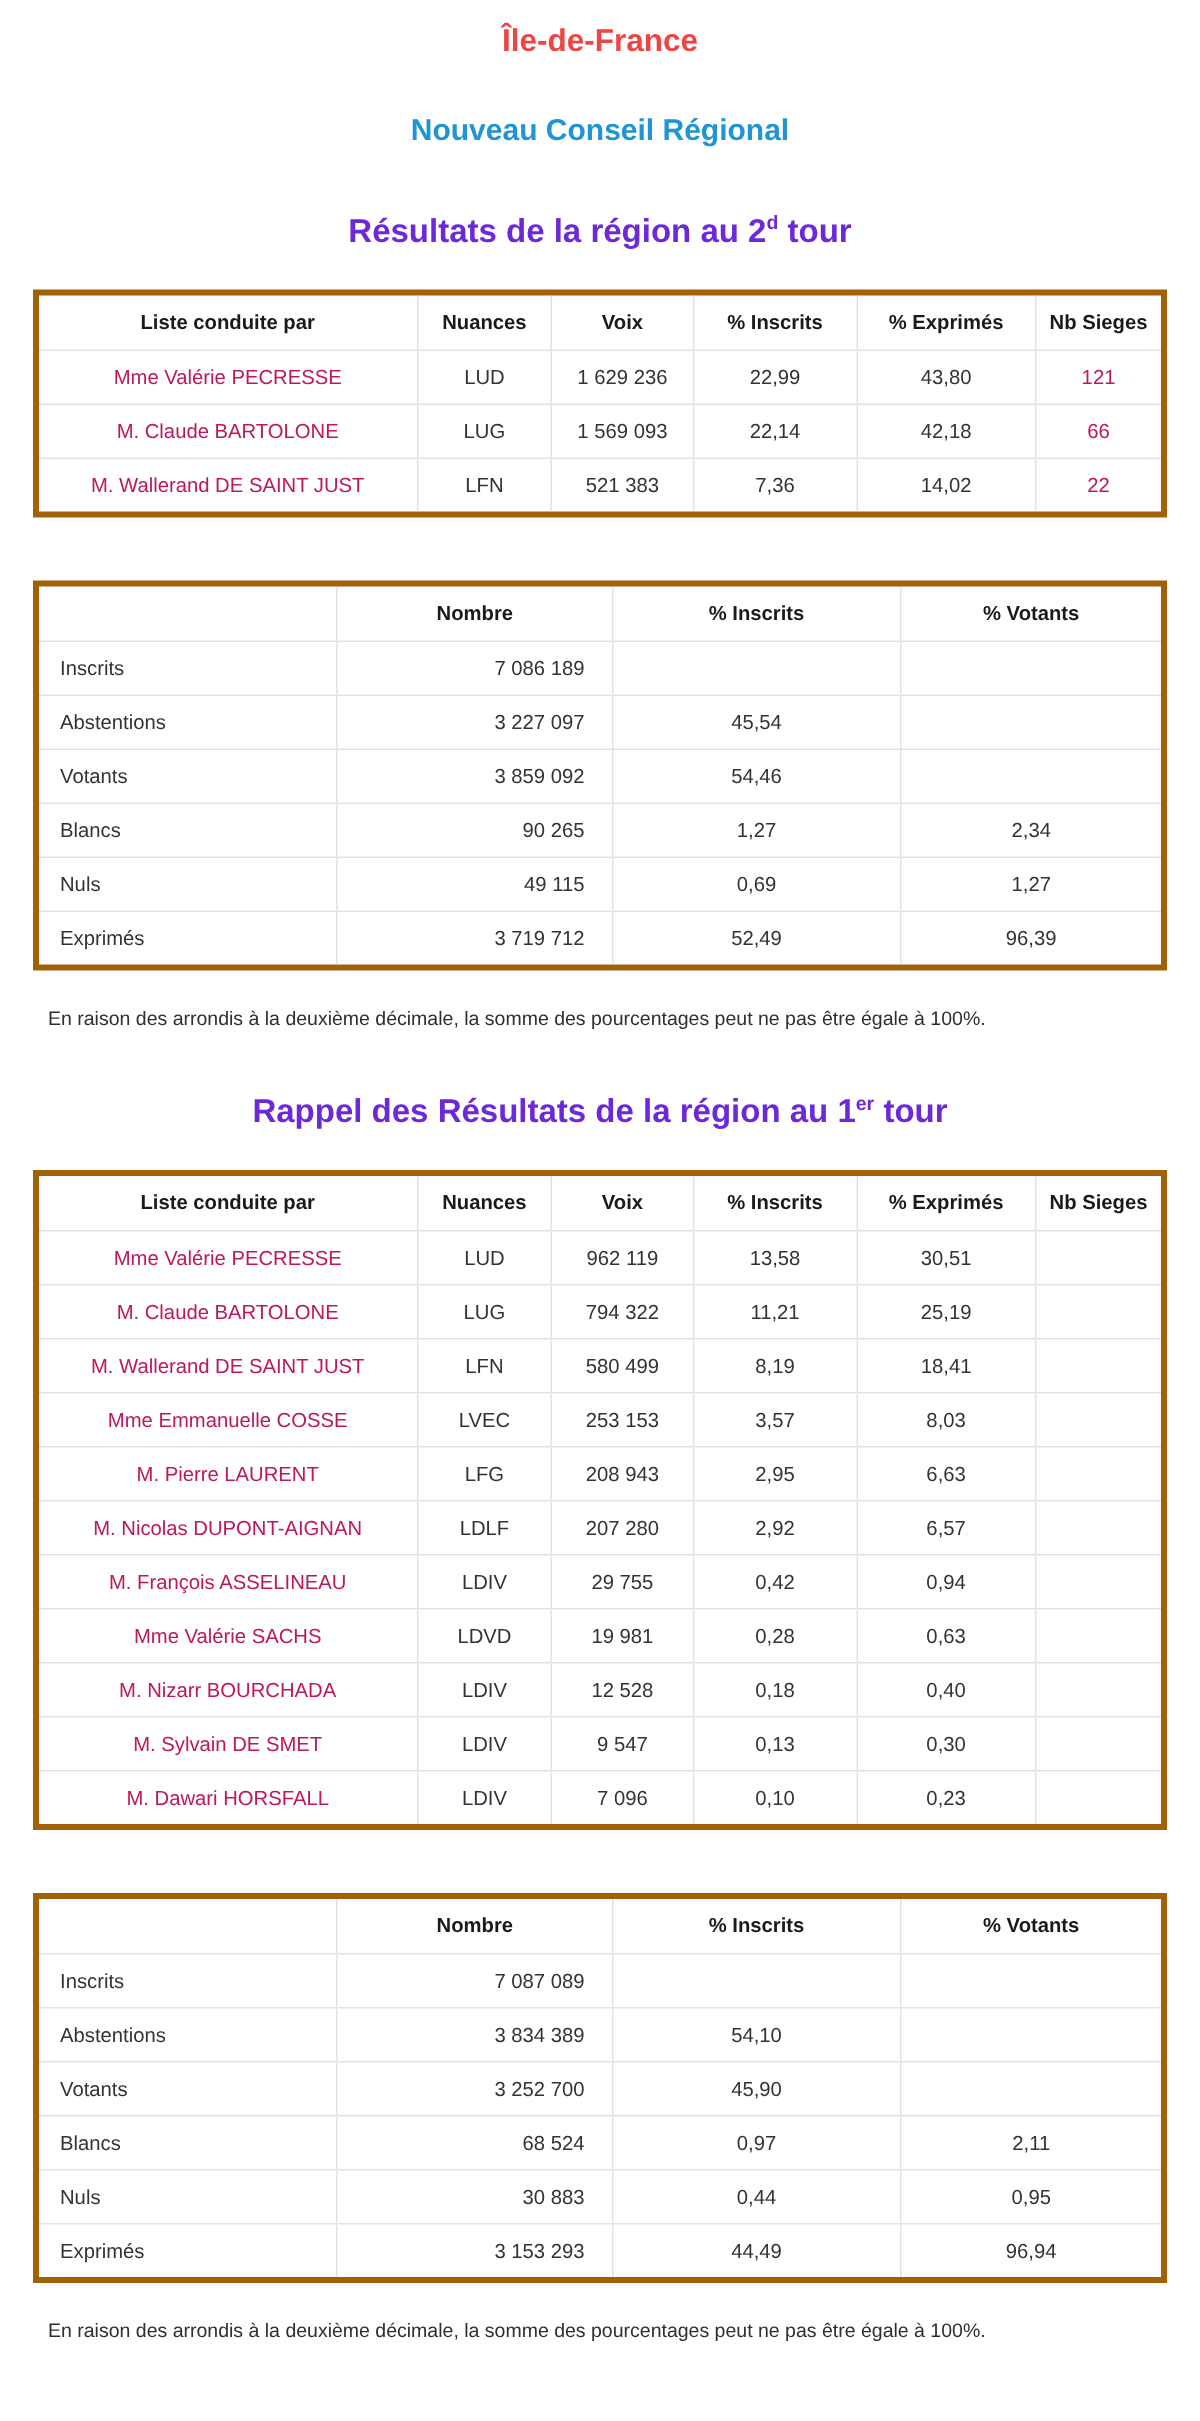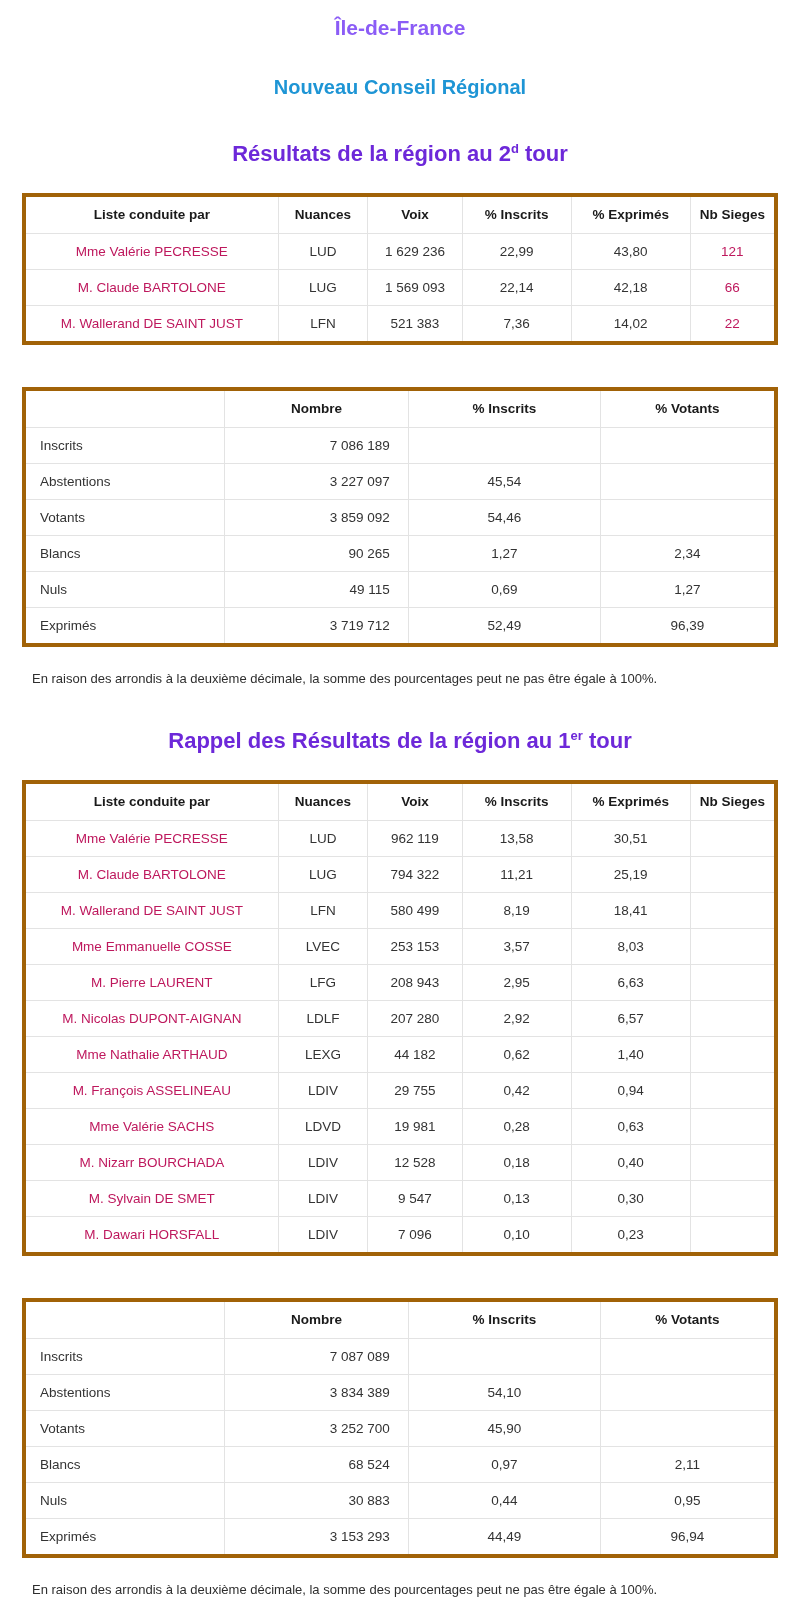--- a/index.html
+++ b/index.html
@@ -13,21 +13,21 @@
   }
   .container {
     width: 756px;
     margin: 0 auto;
     padding-top: 14px;
   }
   h1.page-title {
     text-align: center;
     font-size: 21px;
     font-weight: bold;
-    color: #8b5cf6;
+    color: #ef4444;
     margin-top: 2px;
   }
   h2.page-subtitle {
     text-align: center;
     font-size: 20px;
     font-weight: bold;
     color: #1e95d5;
     margin-top: 36px;
   }
   h2.section-heading {
@@ -258,28 +258,20 @@
           </tr>
           <tr>
             <td><a class="cell-link" href="#">M. Nicolas DUPONT-AIGNAN</a></td>
             <td>LDLF</td>
             <td>207 280</td>
             <td>2,92</td>
             <td>6,57</td>
             <td></td>
           </tr>
           <tr>
-            <td><a class="cell-link" href="#">Mme Nathalie ARTHAUD</a></td>
-            <td>LEXG</td>
-            <td>44 182</td>
-            <td>0,62</td>
-            <td>1,40</td>
-            <td></td>
-          </tr>
-          <tr>
             <td><a class="cell-link" href="#">M. François ASSELINEAU</a></td>
             <td>LDIV</td>
             <td>29 755</td>
             <td>0,42</td>
             <td>0,94</td>
             <td></td>
           </tr>
           <tr>
             <td><a class="cell-link" href="#">Mme Valérie SACHS</a></td>
             <td>LDVD</td>

